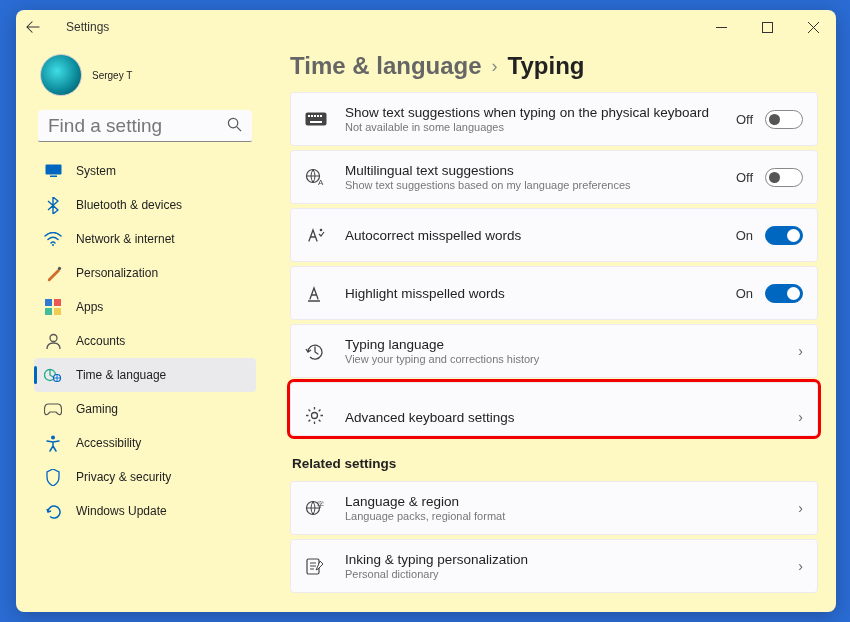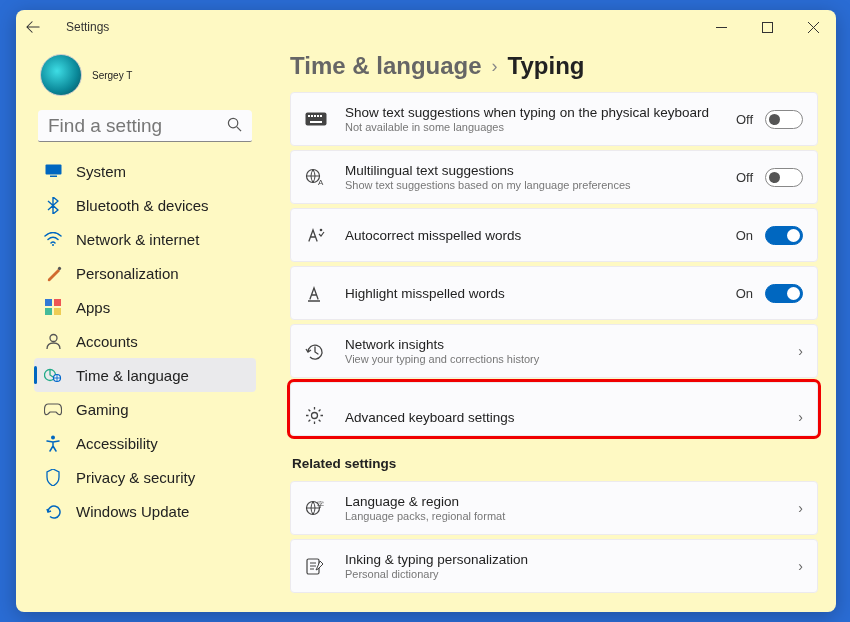--- a/index.html
+++ b/index.html
@@ -17,21 +17,21 @@
   .body { flex: 1; display: flex; overflow: hidden; }
   .sidebar { width: 248px; padding: 6px 8px 0 18px; display: flex; flex-direction: column; }
   .profile { display:flex; align-items:center; gap:10px; padding: 4px 6px 14px 6px; }
   .avatar { width: 42px; height: 42px; border-radius: 50%; background: radial-gradient(circle at 40% 40%, #3edde5, #0a8798 60%, #064552); border: 1px solid #ccc;}
   .profile-text .name { font-size: 10px; color: #222;}
   .search { position: relative; margin: 0 4px 12px 4px;}
   .search input { width: 100%; height: 32px; border: none; border-bottom: 1.5px solid #888; background: #fbfbfd; border-radius: 4px 4px 2px 2px; padding: 0 30px 0 10px; font-size: 19px; color: #555;}
   .search input::placeholder { color: #777; }
   .search .mag { position: absolute; right: 10px; top: 7px; color: #555; font-size: 14px;}
   .nav { display:flex; flex-direction: column; gap: 0px; overflow-y: auto;}
-  .nav-item { display:flex; align-items:center; gap: 14px; height: 34px; padding: 0 10px; border-radius: 4px; cursor: pointer; font-size: 15px; color:#222; position: relative;}
+  .nav-item { display:flex; align-items:center; gap: 14px; height: 34px; padding: 0 10px; border-radius: 4px; cursor: pointer; font-size: 12px; color:#222; position: relative;}
   .nav-item.active { background:#eaeaec;}
   .nav-item.active::before { content:""; position:absolute; left:0px; top:8px; bottom:8px; width:3px; background:#0067c0; border-radius: 2px;}
   .nav-item .icn { width: 18px; height: 18px; display:flex; align-items:center; justify-content:center; font-size: 15px;}
   .main { flex:1; padding: 4px 18px 0 26px; overflow-y: auto;}
   .breadcrumb { display:flex; align-items:center; gap: 10px; padding: 4px 0 12px 0;}
   .breadcrumb .bc-parent { font-size: 24px; font-weight: 600; color:#666; cursor:pointer;}
   .breadcrumb .bc-sep { font-size: 18px; color:#888;}
   .breadcrumb .bc-current { font-size: 24px; font-weight: 600; color:#222;}
   .cards { display:flex; flex-direction: column; gap: 4px; padding-bottom: 20px;}
   .card { background:#fbfbfd; border:1px solid #eceaee; border-radius:4px; min-height: 54px; display:flex; align-items:center; padding: 10px 14px; gap:16px; cursor:pointer;}
@@ -287,21 +287,21 @@
           </div>
           <div class="card">
             <div class="c-icn">
               <svg width="19" height="19" viewBox="0 0 19 19">
                 <path d="M3 10 A7 7 0 1 1 5 15" stroke="#444" stroke-width="1.3" fill="none"></path>
                 <path d="M1 7 L3 10 L6 8" stroke="#444" stroke-width="1.3" fill="none"></path>
                 <path d="M10 5 V10 L13 12" stroke="#444" stroke-width="1.3" fill="none" stroke-linecap="round"></path>
               </svg>
             </div>
             <div class="c-text">
-              <div class="c-title">Network insights</div>
+              <div class="c-title">Typing language</div>
               <div class="c-sub">View your typing and corrections history</div>
             </div>
             <div class="c-right">
               <span class="chev">›</span>
             </div>
           </div>
           <div class="card highlight">
             <div class="c-icn">
               <svg width="19" height="19" viewBox="0 0 19 19">
                 <circle cx="9.5" cy="9.5" r="3" stroke="#444" stroke-width="1.3" fill="none"></circle>

